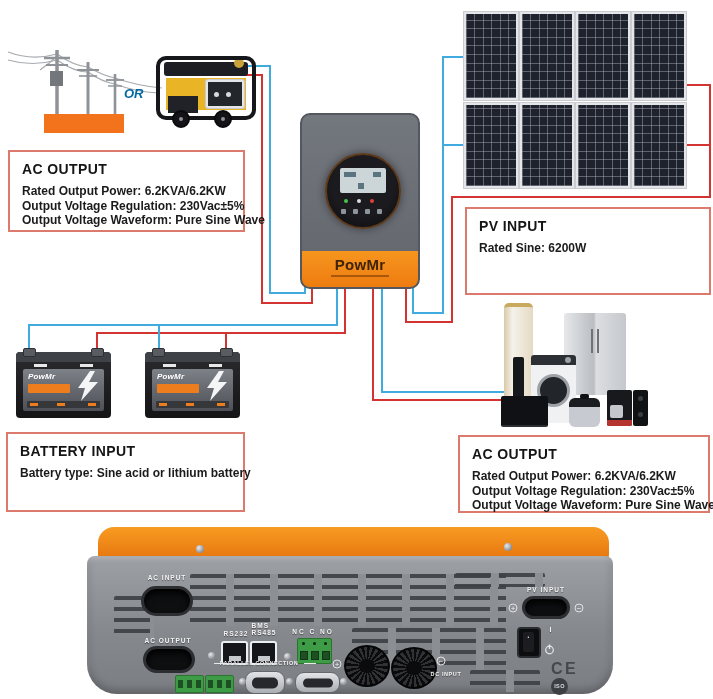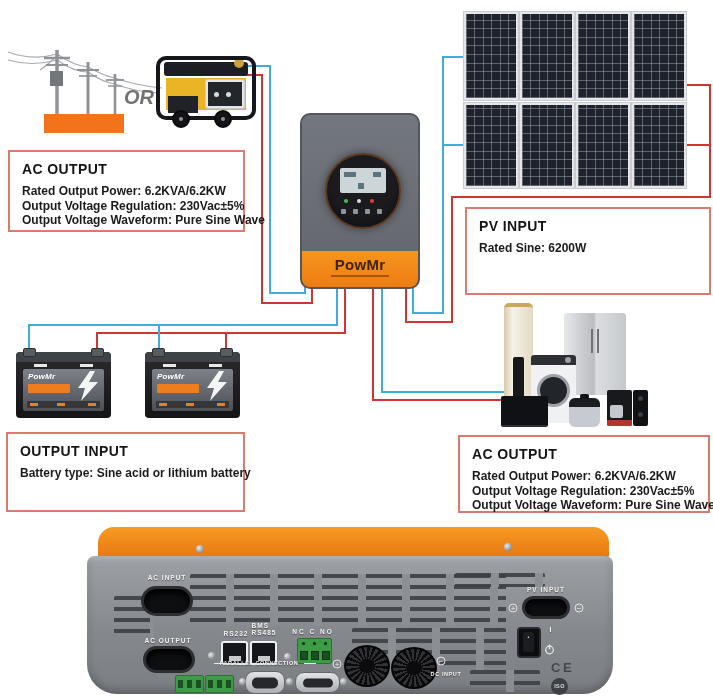--- a/index.html
+++ b/index.html
@@ -85,21 +85,21 @@
   .db i{position:absolute;left:50%;top:50%;transform:translate(-50%,-50%);background:#26282c;border-radius:5px;}
   .gland{position:absolute;border-radius:50%;border:2px solid #060607;
          background:repeating-conic-gradient(#0b0b0d 0 9deg, #303236 9deg 18deg);}
   .gland i{position:absolute;left:50%;top:50%;transform:translate(-50%,-50%);width:16px;height:14px;border-radius:50%;background:#0b0b0d;}
   .pm{position:absolute;width:9px;height:9px;box-sizing:border-box;border:1px solid #e3e3e3;border-radius:50%;
       color:#efefef;font-size:8px;line-height:7px;text-align:center;transform:translate(-50%,-50%);}
   .switch{position:absolute;left:517px;top:627px;width:24px;height:31px;background:#0c0d0f;border:2px solid #2a2c2f;
           border-radius:4px;box-sizing:border-box;}
   .switch .rocker{position:absolute;left:4px;top:3px;width:11px;height:20px;background:#1b1d20;border-radius:2px;}
   .switch .rocker b{position:absolute;left:0;right:0;text-align:center;color:#d8d8d8;font-size:5px;font-weight:bold;}
-  .ce{position:absolute;left:551px;top:660px;font-size:13px;font-weight:600;color:#45484c;letter-spacing:2.5px;}
+  .ce{position:absolute;left:551px;top:660px;font-size:16px;font-weight:600;color:#45484c;letter-spacing:2.5px;}
   .iso{position:absolute;left:551px;top:678px;width:17px;height:17px;border-radius:50%;background:#3c3f43;
        color:#dedede;font-size:5.5px;font-weight:bold;text-align:center;line-height:17px;letter-spacing:.4px;}
 
   
   .gen{position:absolute;left:156px;top:54px;width:100px;height:78px;}
   .gen .frame{position:absolute;left:0;top:2px;width:100px;height:64px;box-sizing:border-box;
               border:4px solid #16171b;border-radius:10px;}
   .gen .tank{position:absolute;left:8px;top:8px;width:84px;height:14px;background:#1c1e23;border-radius:3px;}
   .gen .cap{position:absolute;right:12px;top:4px;width:10px;height:10px;border-radius:50%;background:#caa23a;}
   .gen .body{position:absolute;left:10px;top:24px;width:80px;height:32px;background:#e9b526;}
@@ -170,21 +170,21 @@
     <div class="engine"></div>
     <div class="frame"></div>
     <div class="wheel" style="left:16px;">
         <i></i>
       </div>
     <div class="wheel" style="left:58px;">
         <i></i>
       </div>
   </div>
 
-  <div class="abs" style="left:124px;top:86px;font-size:20px;font-weight:bold;font-style:italic;color:#737373;">OR</div>
+  <div class="abs" style="left:124px;top:86px;font-size:13px;font-weight:bold;font-style:italic;color:#0369a1;">OR</div>
 
   <div class="panel" style="left:464px;top:12px;height:88px;"></div>
   <div class="panel" style="left:520px;top:12px;height:88px;"></div>
   <div class="panel" style="left:576px;top:12px;height:88px;"></div>
   <div class="panel" style="left:632px;top:12px;height:88px;"></div>
   <div class="panel" style="left:464px;top:103px;height:85px;"></div>
   <div class="panel" style="left:520px;top:103px;height:85px;"></div>
   <div class="panel" style="left:576px;top:103px;height:85px;"></div>
   <div class="panel" style="left:632px;top:103px;height:85px;"></div>
 
@@ -219,21 +219,21 @@
     <div class="iline">Output Voltage Regulation: 230Vac±5%</div>
     <div class="iline">Output Voltage Waveform: Pure Sine Wave</div>
   </div>
 
   <div class="ibox" style="left:465px;top:207px;width:246px;height:88px;">
     <div class="ititle">PV INPUT</div>
     <div class="iline">Rated Sine: 6200W</div>
   </div>
 
   <div class="ibox" style="left:6px;top:432px;width:239px;height:80px;">
-    <div class="ititle">OUTPUT INPUT</div>
+    <div class="ititle">BATTERY INPUT</div>
     <div class="iline">Battery type: Sine acid or lithium battery</div>
   </div>
 
   <div class="ibox" style="left:458px;top:435px;width:252px;height:78px;">
     <div class="ititle">AC OUTPUT</div>
     <div class="iline">Rated Output Power: 6.2KVA/6.2KW</div>
     <div class="iline">Output Voltage Regulation: 230Vac±5%</div>
     <div class="iline">Output Voltage Waveform: Pure Sine Wave</div>
   </div>
 

